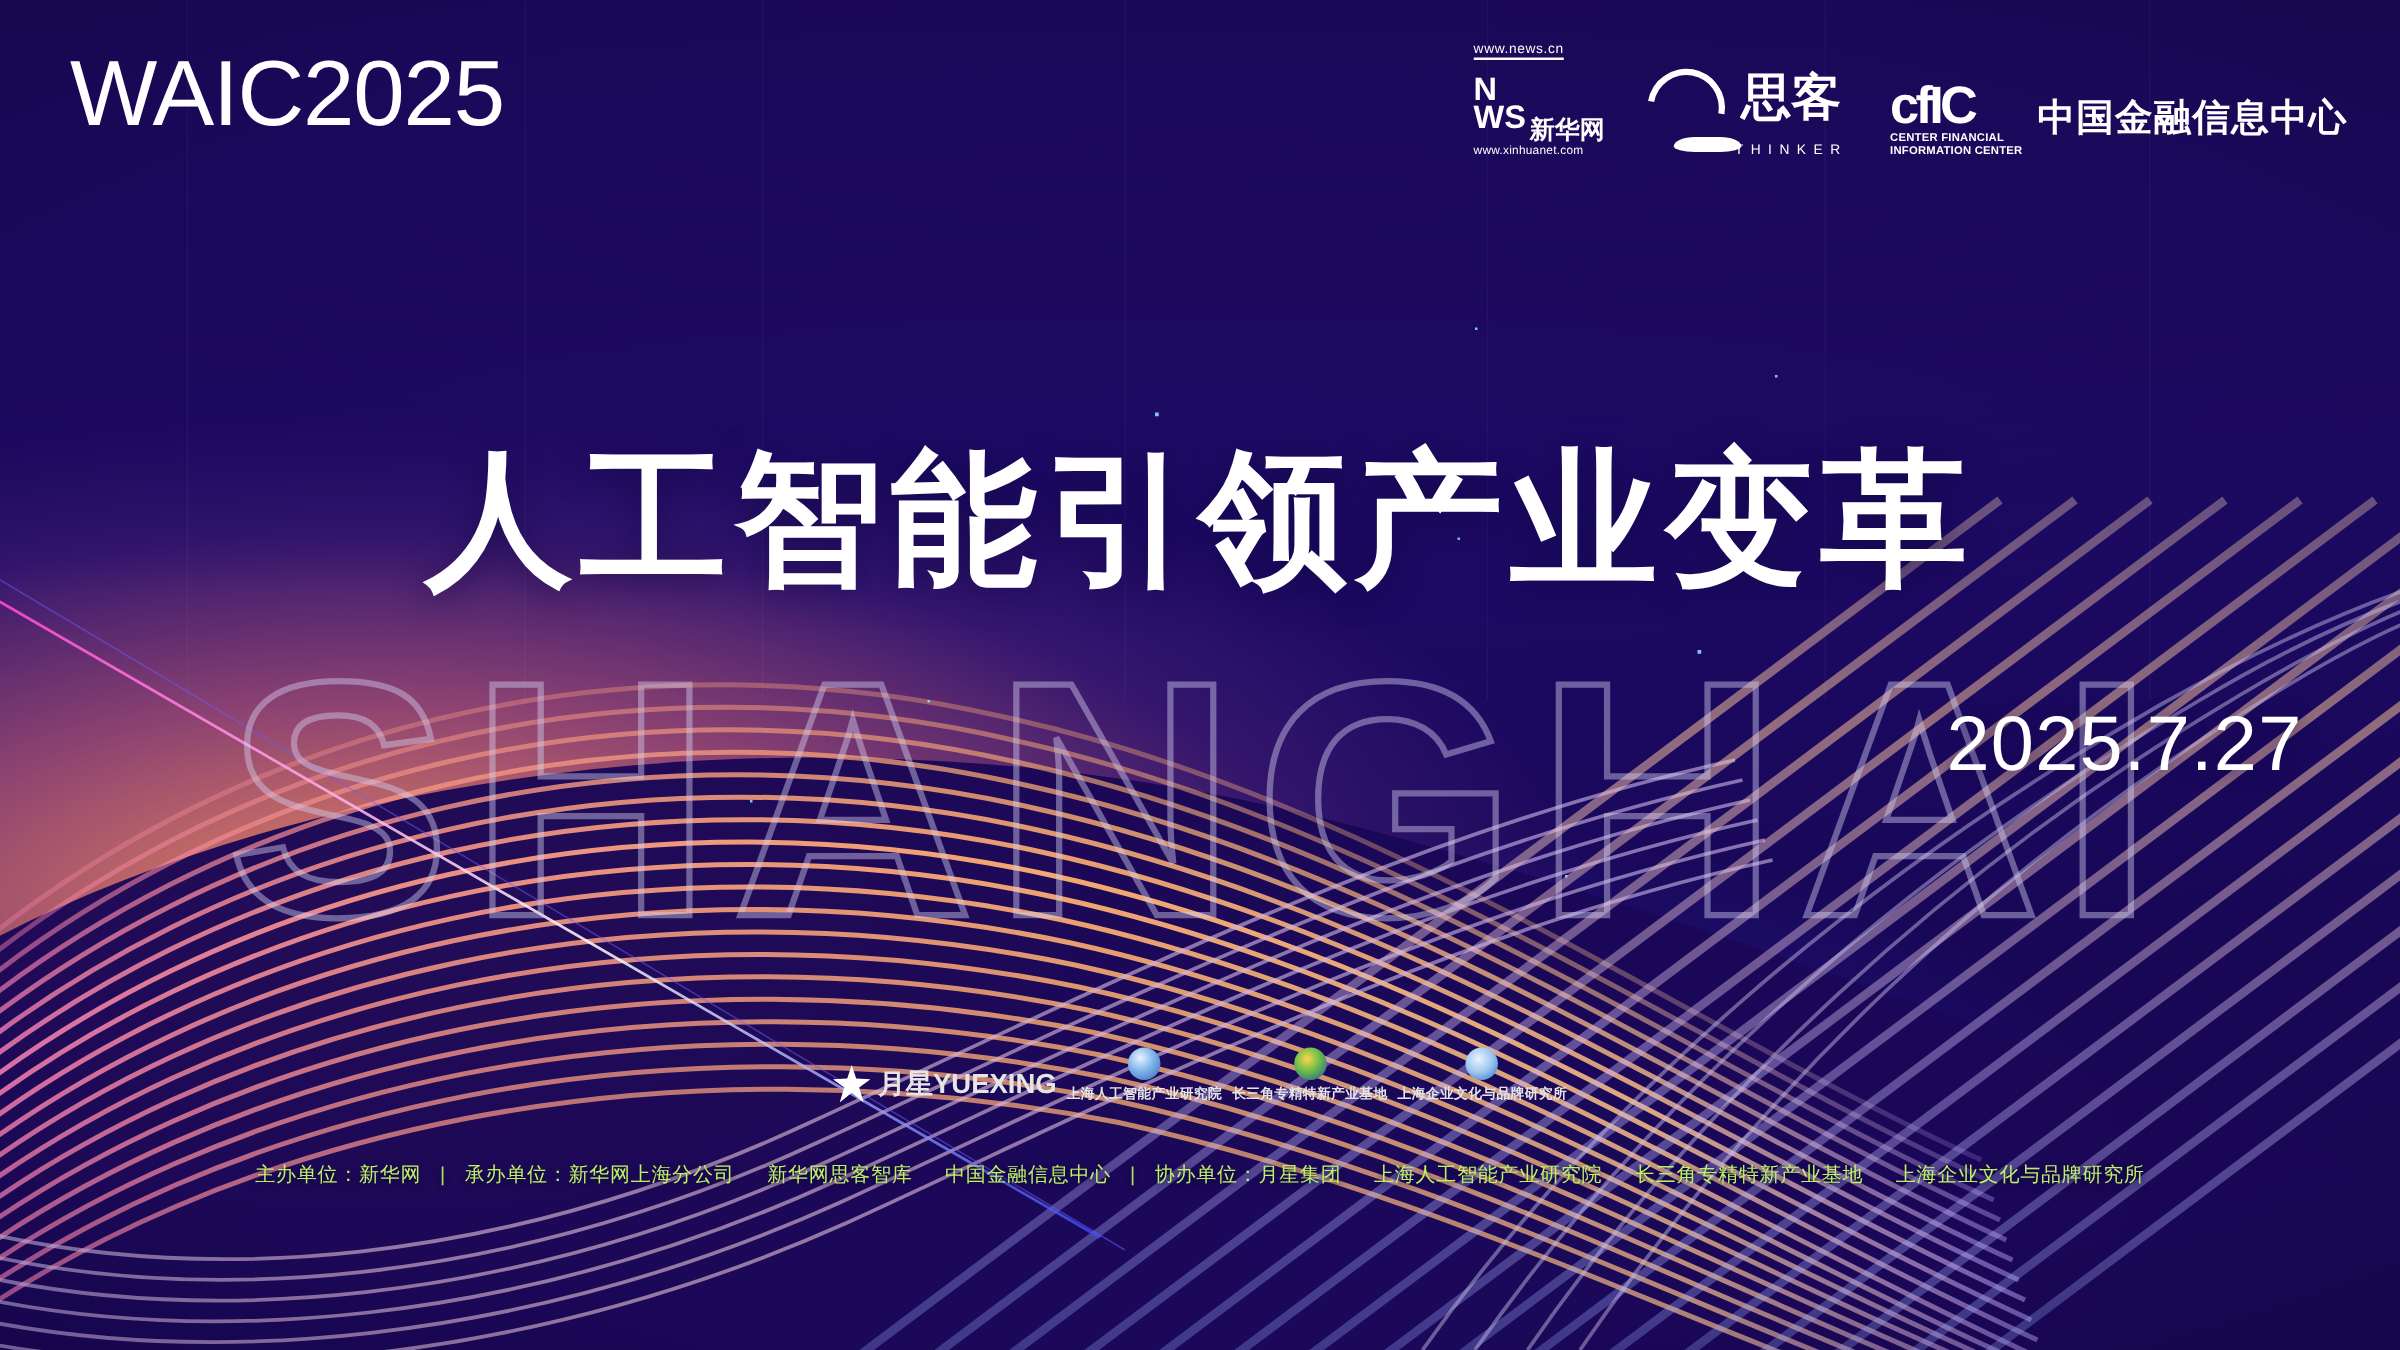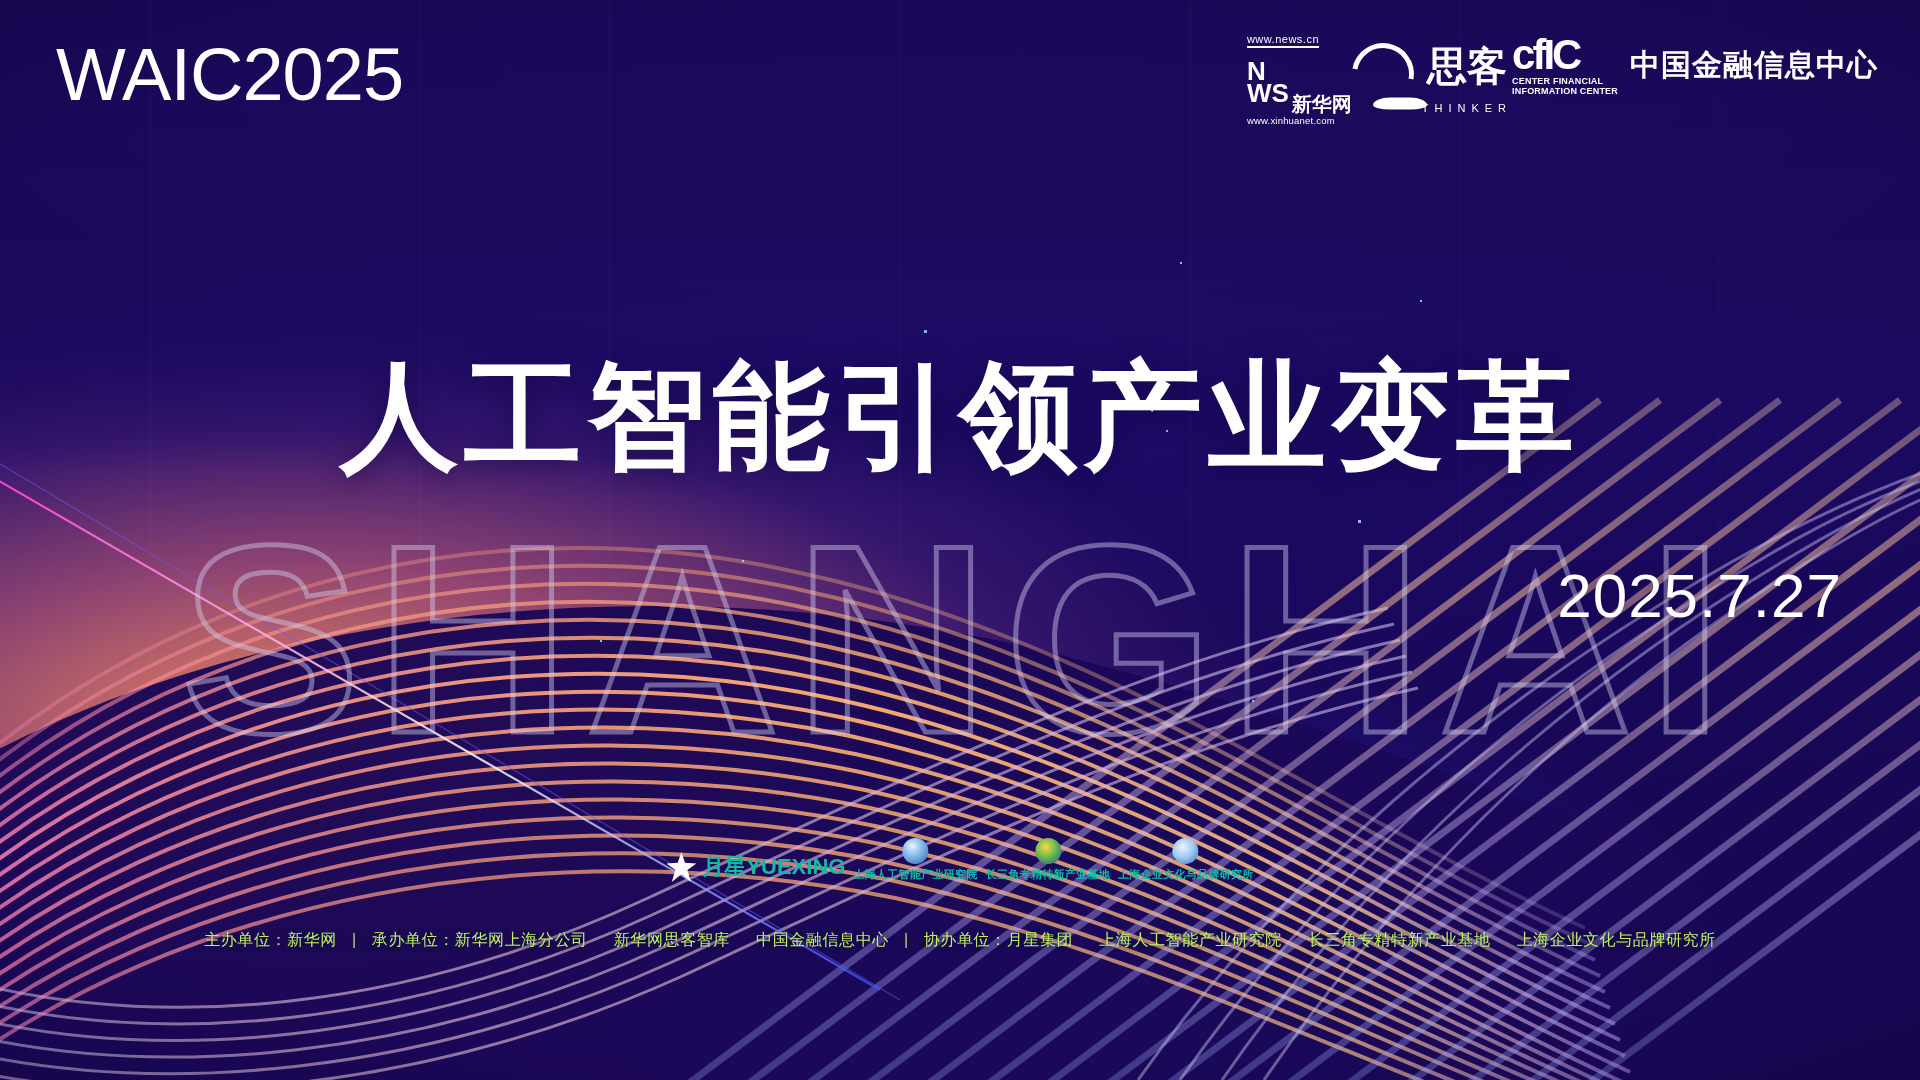--- a/index.html
+++ b/index.html
@@ -58,21 +58,21 @@
   
   .waic{
     position:absolute;left:56px;top:38px;
     font-size:74px;font-weight:400;letter-spacing:-1px;color:#fff;
     font-family:"Liberation Sans","DejaVu Sans",sans-serif;
     line-height:1;
   }
 
   .logos{
     position:absolute;right:42px;top:34px;
-    display:flex;align-items:flex-start;
+    display:flex;align-items:flex-end;gap:34px;
   }
   .logo-xinhua{display:flex;flex-direction:column;align-items:flex-start;color:#fff;line-height:1;}
   .logo-xinhua .url-top{font-size:11px;letter-spacing:.5px;border-bottom:2px solid #fff;padding-bottom:1px;margin-bottom:2px;}
   .logo-xinhua .mid{display:flex;align-items:center;gap:3px;}
   .logo-xinhua .nws{font-size:26px;font-weight:700;line-height:.85;display:flex;flex-direction:column;}
   .logo-xinhua .nws i{font-style:normal;}
   .logo-xinhua .cn{font-size:20px;font-weight:700;letter-spacing:0;margin-top:44px;}
   .logo-xinhua .url-bot{font-size:9.5px;letter-spacing:.2px;margin-top:2px;}
 
   .logo-thinker{display:flex;align-items:center;gap:8px;color:#fff;}
@@ -120,21 +120,21 @@
   .city{
     position:absolute;right:78px;top:648px;
     font-family:"Liberation Serif","DejaVu Serif",serif;
     font-size:50px;font-weight:400;letter-spacing:10px;color:#f2eefc;
     text-shadow:0 2px 12px rgba(20,6,70,.5);
   }
 
   
   .partners{
     position:absolute;left:50%;top:838px;transform:translateX(-50%);
-    display:flex;align-items:flex-end;gap:8px;color:#14b8a6;
+    display:flex;align-items:flex-end;gap:8px;color:#e5e5e5;
   }
   .partner{display:flex;flex-direction:column;align-items:center;gap:3px;}
   .partner .nm{font-size:11px;font-weight:700;letter-spacing:.3px;white-space:nowrap;}
   .partner .emblem{width:26px;height:26px;border-radius:50%;}
 
   .yuexing{display:flex;align-items:center;gap:6px;}
   .yuexing .star{
     width:30px;height:30px;position:relative;
   }
   .yuexing .star:before{

